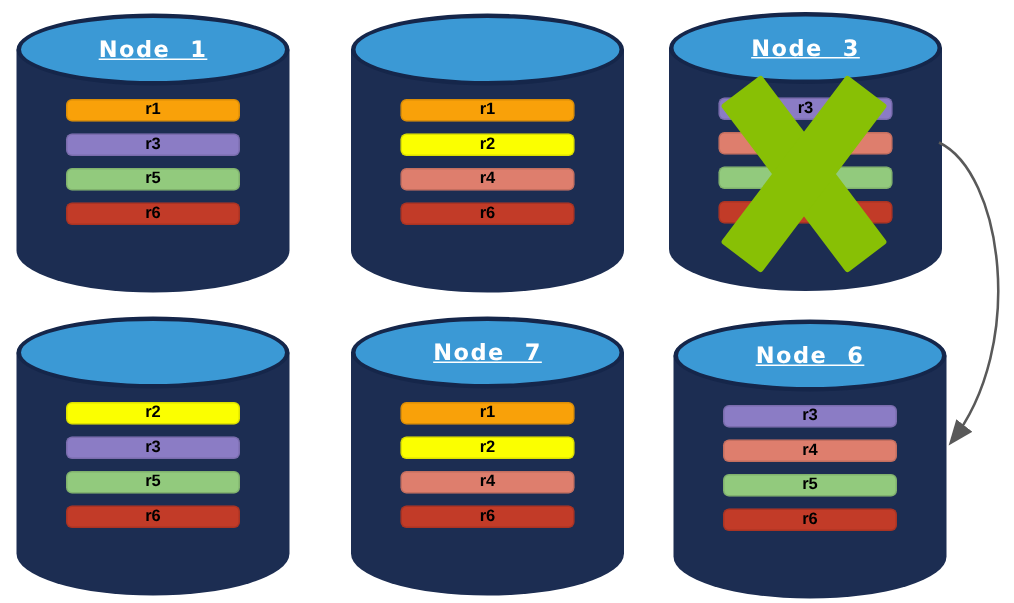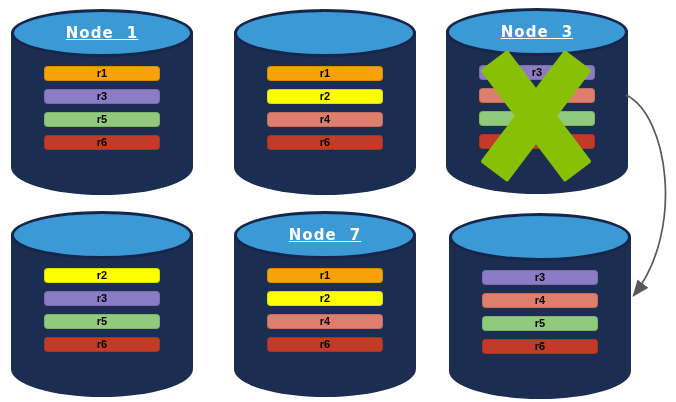--- a/index.html
+++ b/index.html
@@ -144,20 +144,21 @@
         </div>
         <div class="row" style="background: rgb(194, 59, 40);">
           <span class="row-label">r6</span>
         </div>
       </div>
 
     </div>
     <div class="node" style="left: 449px; top: 213px;">
       <div class="cyl-body"></div>
       <div class="cyl-top"></div>
+      <div class="node-title title">Node 6</div>
       <div class="rows">
         <div class="row" style="background: rgb(139, 124, 197);">
           <span class="row-label">r3</span>
         </div>
         <div class="row" style="background: rgb(222, 126, 109);">
           <span class="row-label">r4</span>
         </div>
         <div class="row" style="background: rgb(146, 202, 125);">
           <span class="row-label">r5</span>
         </div>

